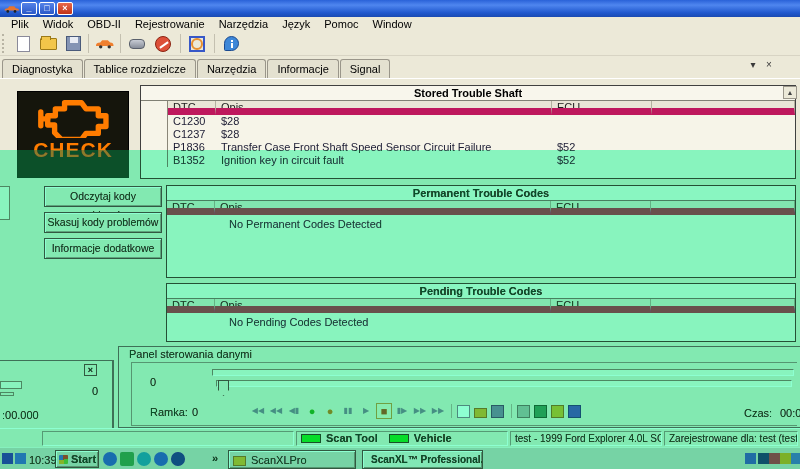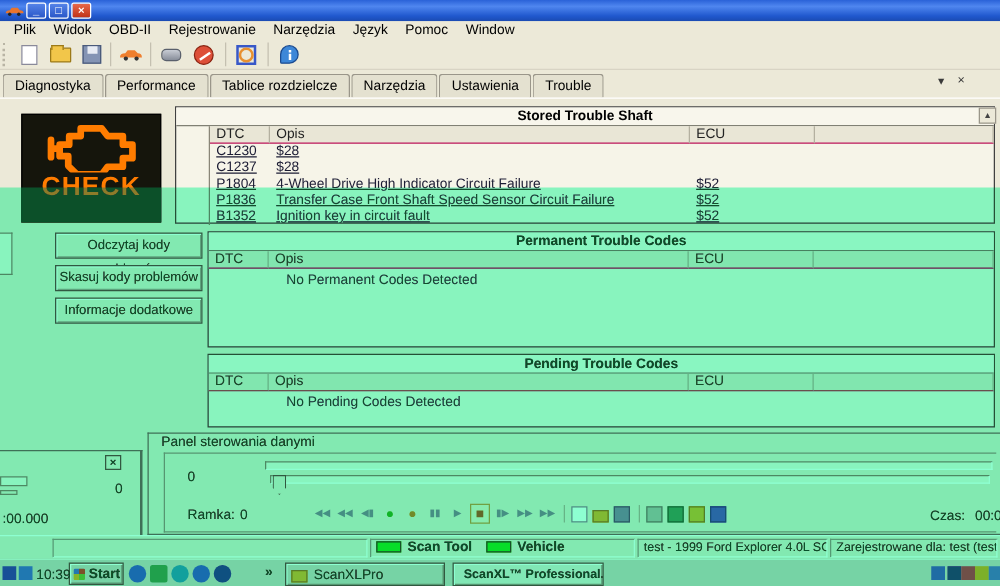--- a/index.html
+++ b/index.html
@@ -63,24 +63,24 @@
   
   .mil { left:17px; top:91px; width:112px; height:87px; background:#15150c; border:1px solid #000;
     display:flex; flex-direction:column; align-items:center; overflow:hidden; }
   .mil-label { color:#ff7c00; font-weight:bold; font-size:21px; letter-spacing:1px; line-height:24px; }
 
   
   .group { border:1px solid #404040; background:#f6f4e8; }
   .group-title { height:15px; line-height:15px; text-align:center; font-weight:bold;
     background:#f8f6ec; border-bottom:1px solid #808074; }
   .thead { display:grid; grid-template-columns:48px 336px 100px auto; height:14px; background:#e9e6d6; }
-  .thead > div { border-right:1px solid #b4b0a0; border-bottom:1px solid #be185d; padding-left:5px;
+  .thead > div { border-right:1px solid #b4b0a0; border-bottom:7px solid #be185d; padding-left:5px;
     line-height:13px; color:#222; overflow:hidden; }
   .trow { display:grid; grid-template-columns:48px 336px 100px auto; height:13px; line-height:13px; }
-  .trow > div { padding-left:5px; white-space:nowrap; overflow:hidden; color:#1c1c34;text-decoration:underline; }
+  .trow > div { padding-left:5px; white-space:nowrap; overflow:hidden; color:#1c1c34; }
   .tbody-note { padding:3px 0 0 62px; color:#1c1c34; }
   .scrollup { left:783px; top:86px; width:14px; height:13px; background:#ece9d8; border:1px solid #9a968a;
     font-size:7px; text-align:center; line-height:12px; color:#444; }
 
   
   .cmd-btn { position:absolute; left:44px; width:118px; height:21px; background:#ece9d8;
     border:1px solid #585850; box-shadow:inset 1px 1px 0 #fff, inset -1px -1px 0 #a8a498;
     text-align:center; line-height:19px; font-size:10.5px; }
 
   
@@ -206,25 +206,24 @@
       <div class="icon-dash"></div>
     </div>
   <div class="tsep" style="left:214px"></div>
   <div class="tbtn" style="left:220px">
       <div class="icon-info"></div>
     </div>
 
   <div class="abs tabstrip">
     <div class="tabs">
       <span class="tab">Diagnostyka</span>
-      <span class="tab">Performance</span>
       <span class="tab">Tablice rozdzielcze</span>
       <span class="tab">Narzędzia</span>
-      <span class="tab">Ustawienia</span>
-      <span class="tab">Trouble</span>
+      <span class="tab">Informacje</span>
+      <span class="tab">Signal</span>
     </div>
     <span class="tab-ctrl" style="left:746px">▾</span>
     <span class="tab-ctrl" style="left:762px">×</span>
   </div>
   <div class="abs content-topline"></div>
 
   <div class="abs mil">
     <svg width="88" height="46" viewBox="0 0 110 60">
       <g fill="none" stroke="#ff7c00" stroke-width="7" stroke-linejoin="round" stroke-linecap="round">
         <path d="M32 22 h12 v-8 h22 l6 8 h16 v9 h10 v14 h-10 v9 h-16 l-6 8 H40 l-9-9 v-10 h-9 v-12 h10 z"></path>
@@ -248,26 +247,20 @@
         <div></div>
       </div>
       <div class="trow">
         <div>C1230</div>
           <div>$28</div>
           <div></div>
       </div>
       <div class="trow">
         <div>C1237</div>
           <div>$28</div>
-          <div></div>
-      </div>
-      <div class="trow">
-        <div>P1804</div>
-          <div>4-Wheel Drive High Indicator Circuit Failure</div>
-          <div>$52</div>
           <div></div>
       </div>
       <div class="trow">
         <div>P1836</div>
           <div>Transfer Case Front Shaft Speed Sensor Circuit Failure</div>
           <div>$52</div>
           <div></div>
       </div>
       <div class="trow">
         <div>B1352</div>

